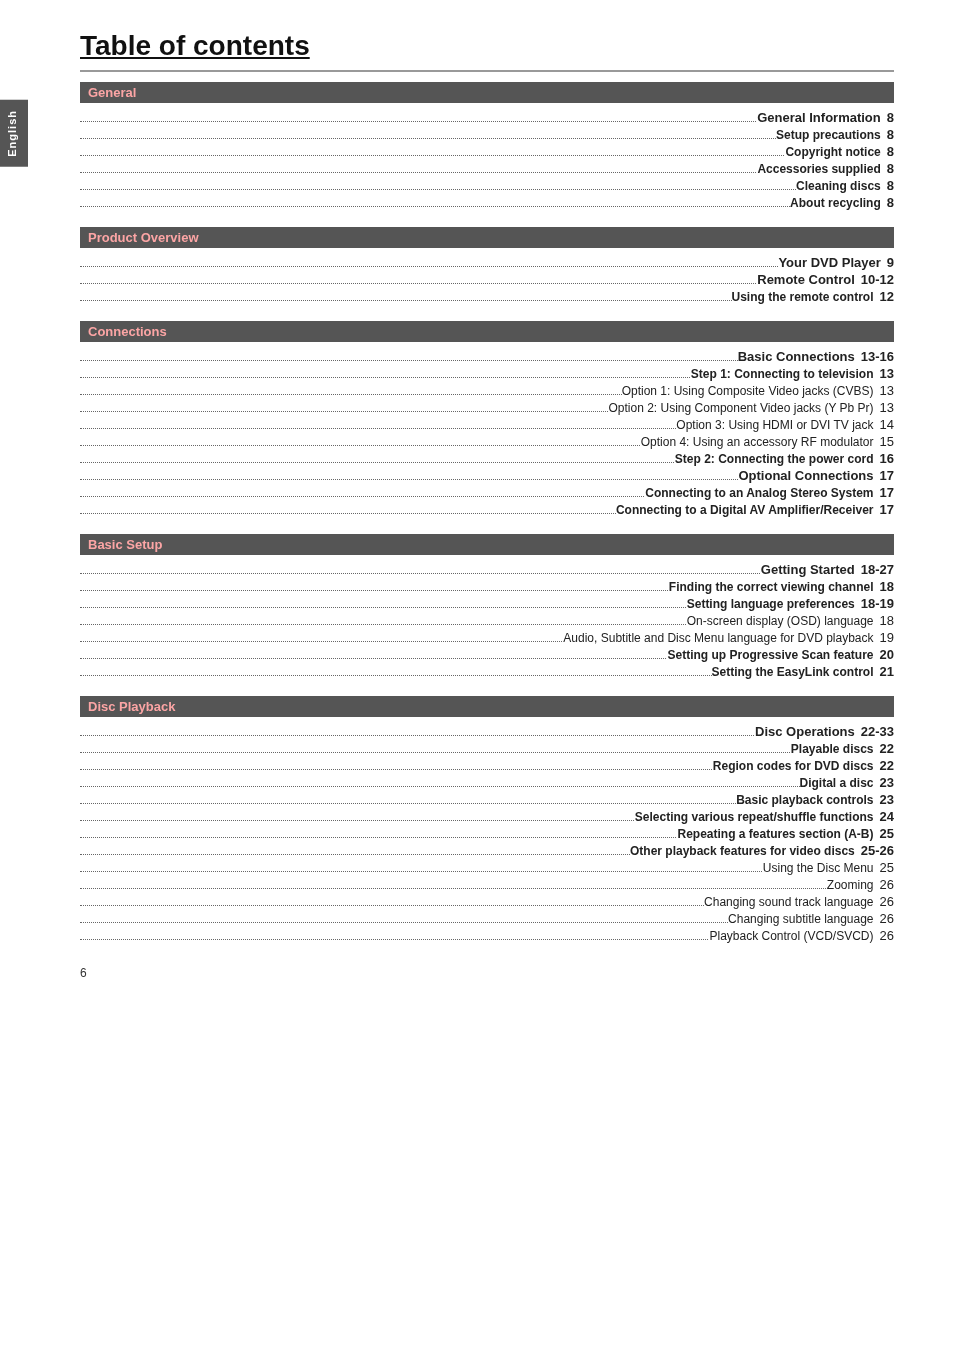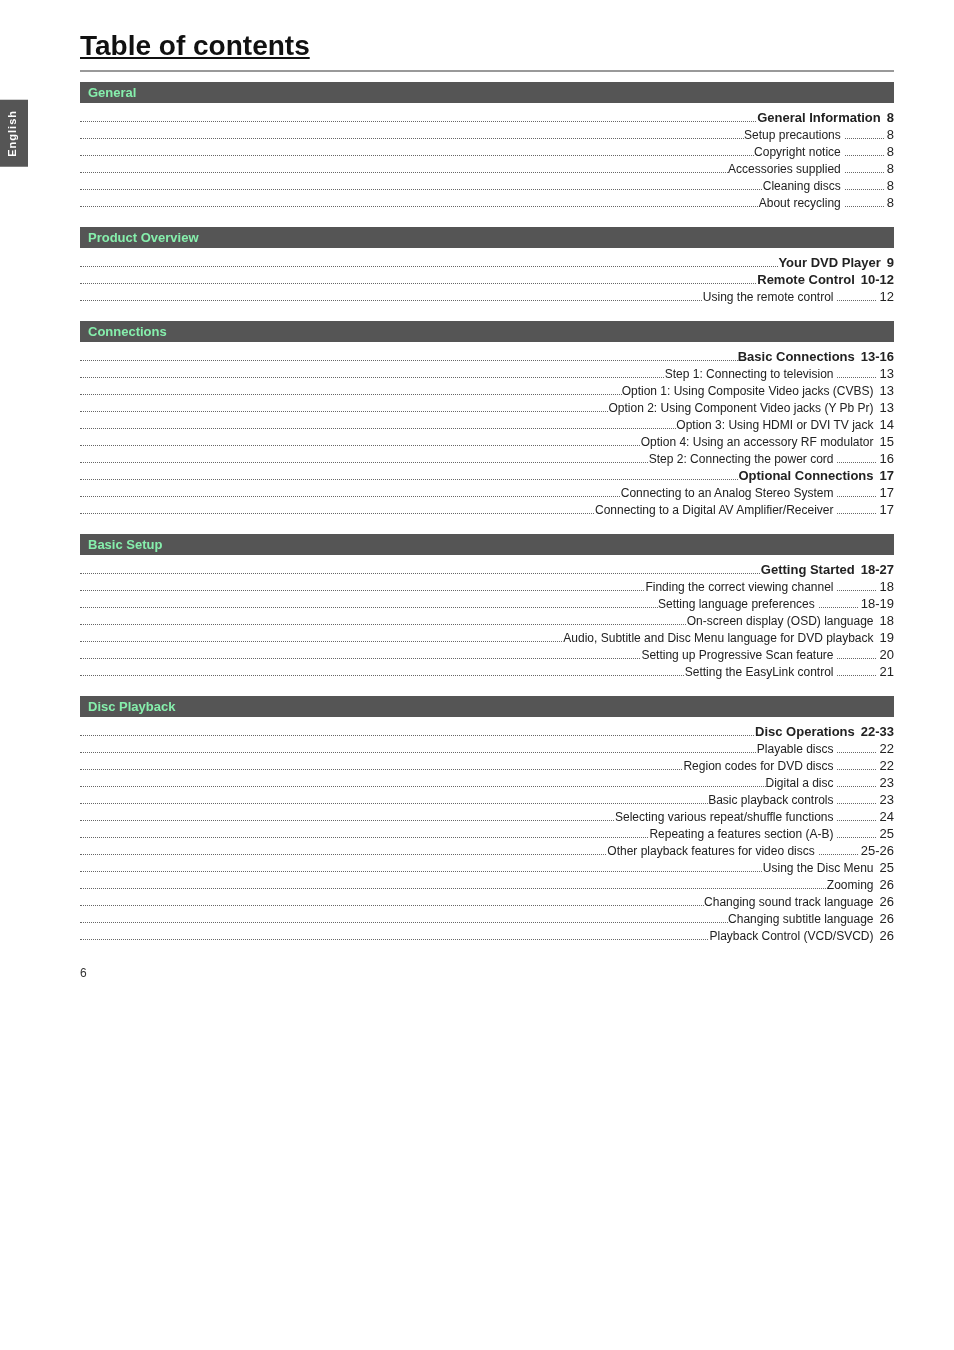--- a/index.html
+++ b/index.html
@@ -44,21 +44,21 @@
       padding-bottom: 8px;
       text-decoration: underline;
     }
 
     .section {
       margin-bottom: 16px;
     }
 
     .section-header {
       background: #555;
-      color: #86efac;
+      color: #fca5a5;
       font-weight: bold;
       font-size: 13px;
       padding: 3px 8px;
       margin-bottom: 6px;
     }
 
     .toc-entry {
       display: flex;
       justify-content: flex-end;
       align-items: baseline;
@@ -87,21 +87,21 @@
       position: absolute;
       bottom: 4px;
       left: 0;
       right: 0;
       border-bottom: 1px dotted #666;
       z-index: 0;
     }
 
     
     .level-1 { padding-left: 0px; font-weight: bold; font-size: 13px; }
-    .level-2 { padding-left: 20px; font-weight: normal; font-size: 12px; gap: 40px; }
+    .level-2 { padding-left: 20px; font-weight: bold; font-size: 12px; }
     .level-3 { padding-left: 40px; font-weight: normal; font-size: 12px; }
 
     .page-number {
       font-size: 13px;
     }
     .level-1 .page-number { font-weight: bold; }
 
     .page-footer {
       position: absolute;
       bottom: 20px;

